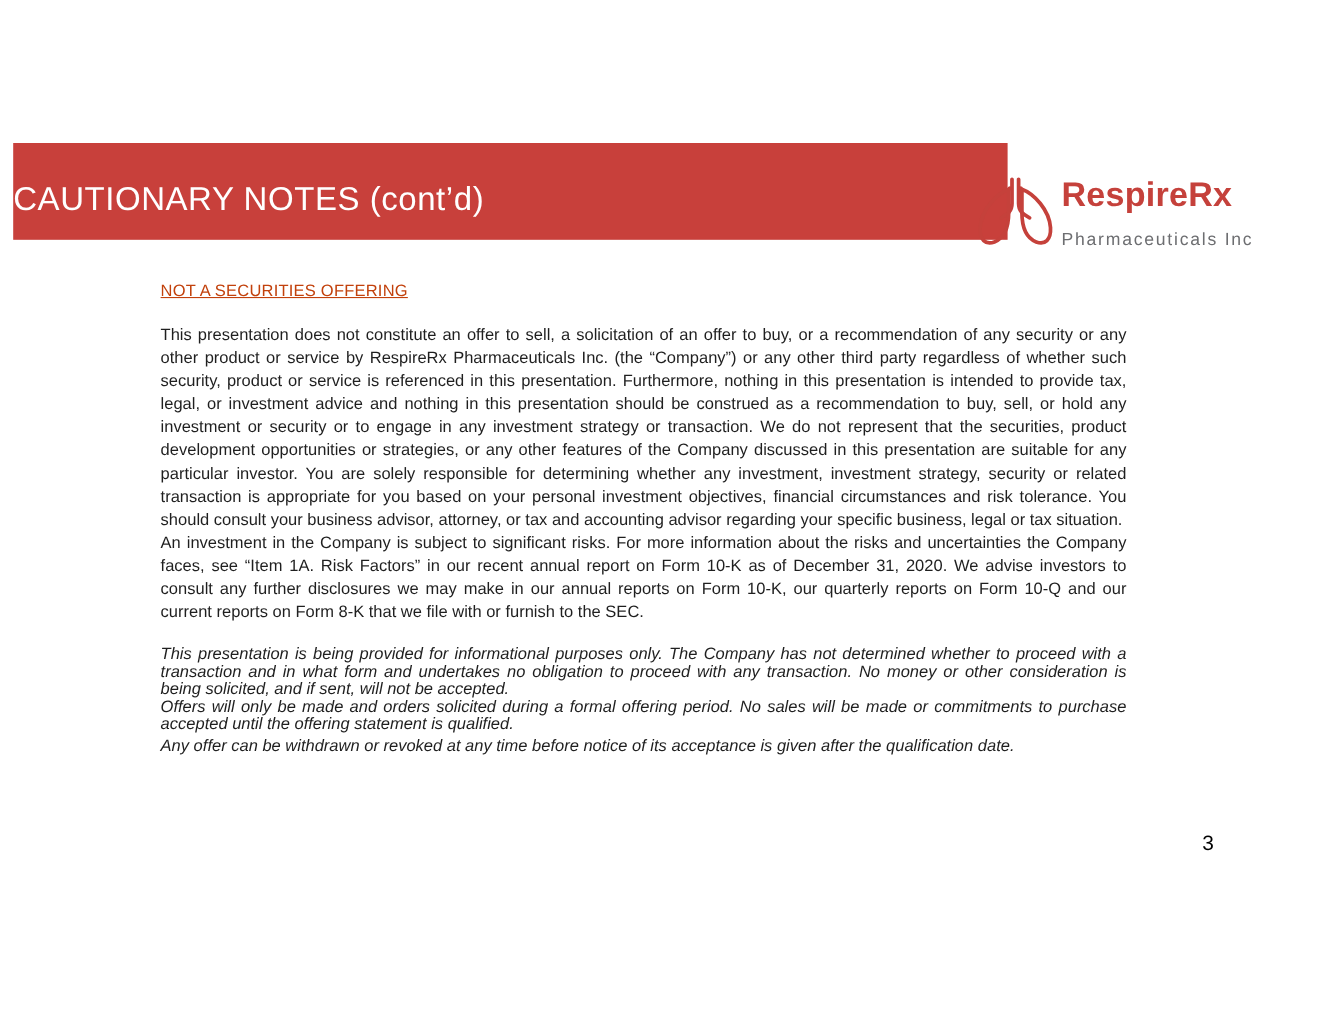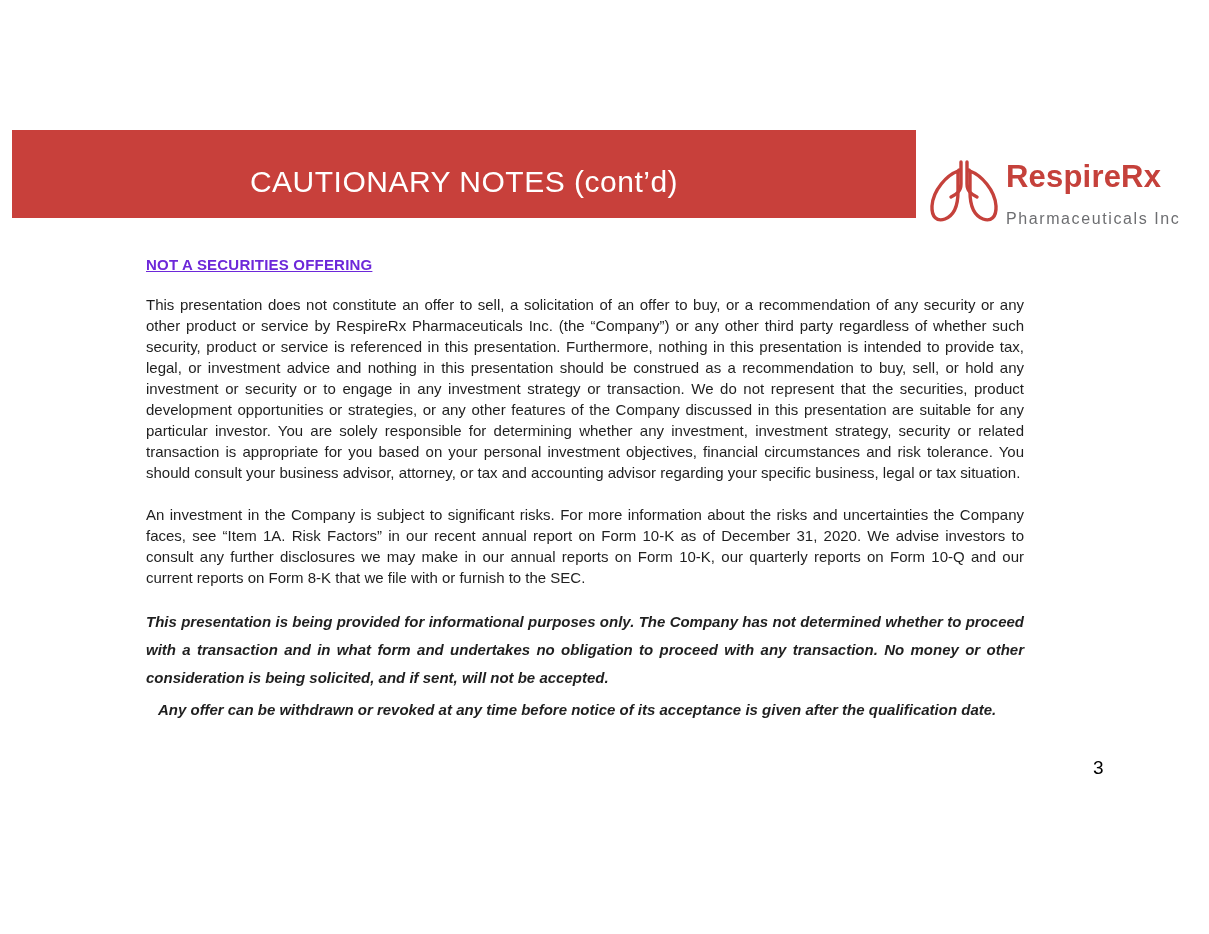--- a/index.html
+++ b/index.html
@@ -20,38 +20,37 @@
   }
   .banner{
     position:absolute;
     left:12px;
     top:130px;
     width:904px;
     height:88px;
     background:var(--banner-red);
     display:flex;
     align-items:center;
-    justify-content:center;
     padding-top:16px;
   }
   .banner-title{
     color:#ffffff;
     font-size:30px;
     letter-spacing:0.5px;
     font-weight:400;
     white-space:nowrap;
   }
   .logo{
     position:absolute;
-    left:924px;
+    left:883px;
     top:158px;
     width:275px;
     height:70px;
     display:flex;
-    align-items:center;
+    align-items:flex-end;
   }
   .logo-lungs{
     width:80px;
     height:68px;
     flex:0 0 auto;
   }
   .logo-text{
     display:flex;
     flex-direction:column;
     align-items:flex-start;
@@ -76,41 +75,40 @@
   }
   .content{
     position:absolute;
     left:146px;
     top:256px;
     width:878px;
     color:var(--body-text);
   }
   .content-heading{
     font-size:15px;
-    font-weight:700;
+    font-weight:400;
     text-decoration:underline;
-    color:#6d28d9;
+    color:#c2410c;
     margin-bottom:21px;
     letter-spacing:0.2px;
   }
   .para{
     font-size:15px;
     line-height:21px;
     text-align:justify;
   }
-  .para + .para{margin-top:21px;}
+  .para + .para{}
   .para3-block{margin-top:20px;}
   .para3-line{
     font-style:italic;
     font-size:15px;
-    line-height:28px;
+    line-height:16px;
     text-align:justify;
-    font-weight:bold;
   }
-  .para3-line.gap-before{margin-top:4px;margin-left:12px;}
+  .para3-line.gap-before{margin-top:4px;}
   .page-number{
     position:absolute;
     left:1093px;
     top:757px;
     font-size:19px;
     color:#000000;
   }
 </style>
 </head>
 <body>
@@ -138,19 +136,20 @@
 
   <div class="content">
     <div class="content-heading">NOT A SECURITIES OFFERING</div>
 
     <p class="para">This presentation does not constitute an offer to sell, a solicitation of an offer to buy, or a recommendation of any security or any other product or service by RespireRx Pharmaceuticals Inc. (the “Company”) or any other third party regardless of whether such security, product or service is referenced in this presentation. Furthermore, nothing in this presentation is intended to provide tax, legal, or investment advice and nothing in this presentation should be construed as a recommendation to buy, sell, or hold any investment or security or to engage in any investment strategy or transaction. We do not represent that the securities, product development opportunities or strategies, or any other features of the Company discussed in this presentation are suitable for any particular investor. You are solely responsible for determining whether any investment, investment strategy, security or related transaction is appropriate for you based on your personal investment objectives, financial circumstances and risk tolerance. You should consult your business advisor, attorney, or tax and accounting advisor regarding your specific business, legal or tax situation.</p>
 
     <p class="para">An investment in the Company is subject to significant risks. For more information about the risks and uncertainties the Company faces, see “Item 1A. Risk Factors” in our recent annual report on Form 10-K as of December 31, 2020. We advise investors to consult any further disclosures we may make in our annual reports on Form 10-K, our quarterly reports on Form 10-Q and our current reports on Form 8-K that we file with or furnish to the SEC.</p>
 
     <div class="para3-block">
       <p class="para3-line">This presentation is being provided for informational purposes only. The Company has not determined whether to proceed with a transaction and in what form and undertakes no obligation to proceed with any transaction. No money or other consideration is being solicited, and if sent, will not be accepted.</p>
+      <p class="para3-line">Offers will only be made and orders solicited during a formal offering period. No sales will be made or commitments to purchase accepted until the offering statement is qualified.</p>
       <p class="para3-line gap-before">Any offer can be withdrawn or revoked at any time before notice of its acceptance is given after the qualification date.</p>
     </div>
   </div>
 
   <div class="page-number">3</div>
 
 </div>
 
 </body></html>

